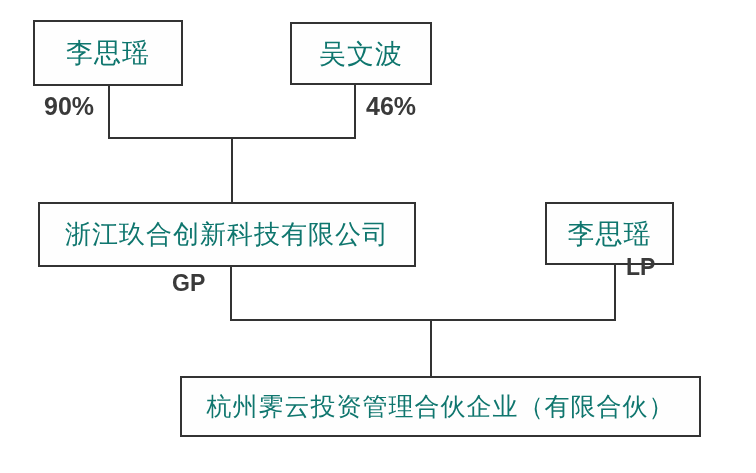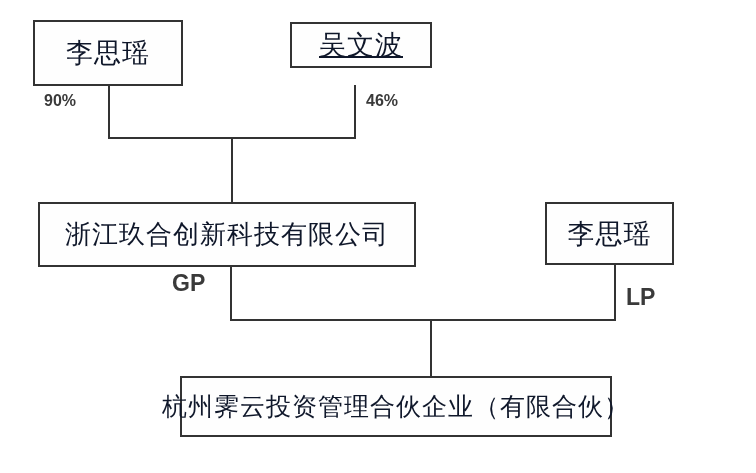--- a/index.html
+++ b/index.html
@@ -15,35 +15,35 @@
     background: #ffffff;
     overflow: hidden;
   }
   .node {
     position: absolute;
     border: 2px solid #333333;
     background: #fefefe;
     display: flex;
     align-items: center;
     justify-content: center;
-    color: #0f172a;
+    color: #0f766e;
     text-align: right;
     box-sizing: border-box;
     letter-spacing: 1px;
     white-space: nowrap;
   }
   .node-person { font-size: 27px; }
   .node-company { font-size: 26px; }
   .node-partnership { font-size: 25px; }
 
   #node-shareholder1 { left: 33px;  top: 20px;  width: 150px; height: 66px; }
-  #node-shareholder2 { left: 290px; top: 22px;  width: 142px; height: 46px; text-decoration: underline; }
+  #node-shareholder2 { left: 290px; top: 22px;  width: 142px; height: 63px; }
   #node-gp-company   { left: 38px;  top: 202px; width: 378px; height: 65px; }
   #node-lp-person    { left: 545px; top: 202px; width: 129px; height: 63px; }
-  #node-partnership  { left: 180px; top: 376px; width: 432px; height: 61px; }
+  #node-partnership  { left: 180px; top: 376px; width: 521px; height: 61px; }
 
   .edge {
     position: absolute;
     background: #333333;
   }
   .edge.v { width: 2px; }
   .edge.h { height: 2px; }
 
   #edge-v-sh1      { left: 108px; top: 86px;  height: 52px; }
   #edge-v-sh2      { left: 354px; top: 85px;  height: 53px; }
@@ -53,27 +53,27 @@
   #edge-v-lp-down  { left: 614px; top: 265px; height: 55px; }
   #edge-h-bottom   { left: 230px; top: 319px; width: 386px; }
   #edge-v-to-part  { left: 430px; top: 319px; height: 58px; }
 
   .edge-label {
     position: absolute;
     color: #3a3a3a;
     font-weight: 600;
     white-space: nowrap;
   }
-  .pct { font-size: 16px; text-align: center; }
+  .pct { font-size: 25px; text-align: center; }
   .role { font-size: 23px; text-align: right; }
 
   #label-pct-90 { left: 44px;  top: 92px; }
   #label-pct-10 { left: 366px; top: 92px; }
   #label-gp     { left: 172px; top: 270px; }
-  #label-lp     { left: 626px; top: 284px; }
+  #label-lp     { left: 626px; top: 254px; }
 </style>
 </head>
 <body>
 
 <div class="canvas">
 
   <div class="node node-person" id="node-shareholder1">李思瑶</div>
 
   <div class="node node-person" id="node-shareholder2">吴文波</div>
 

